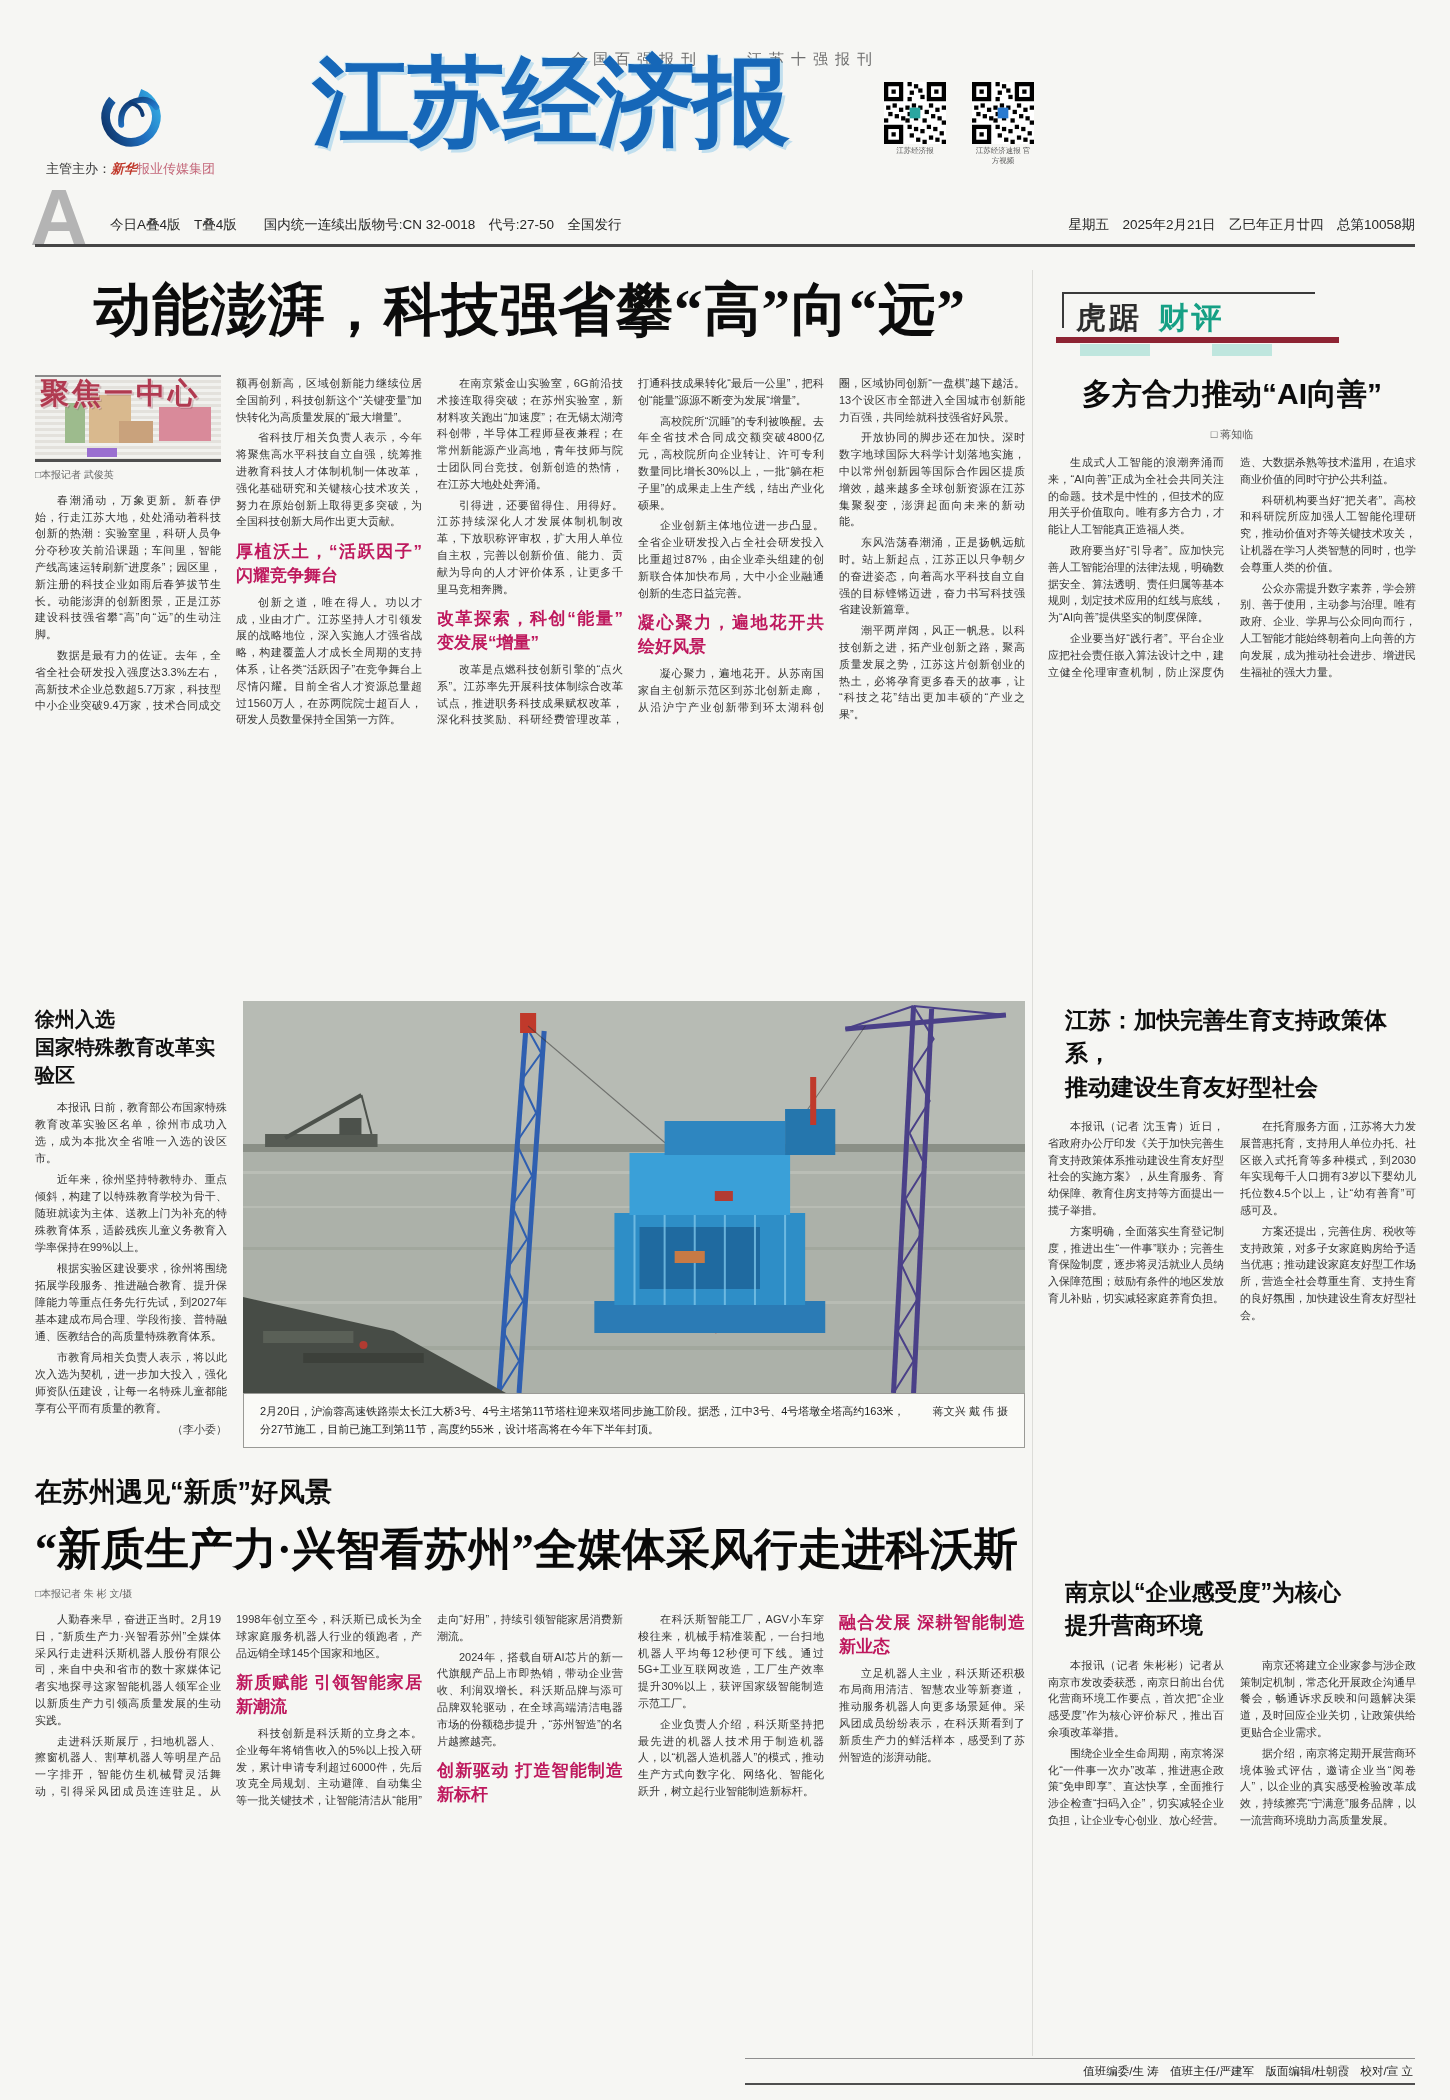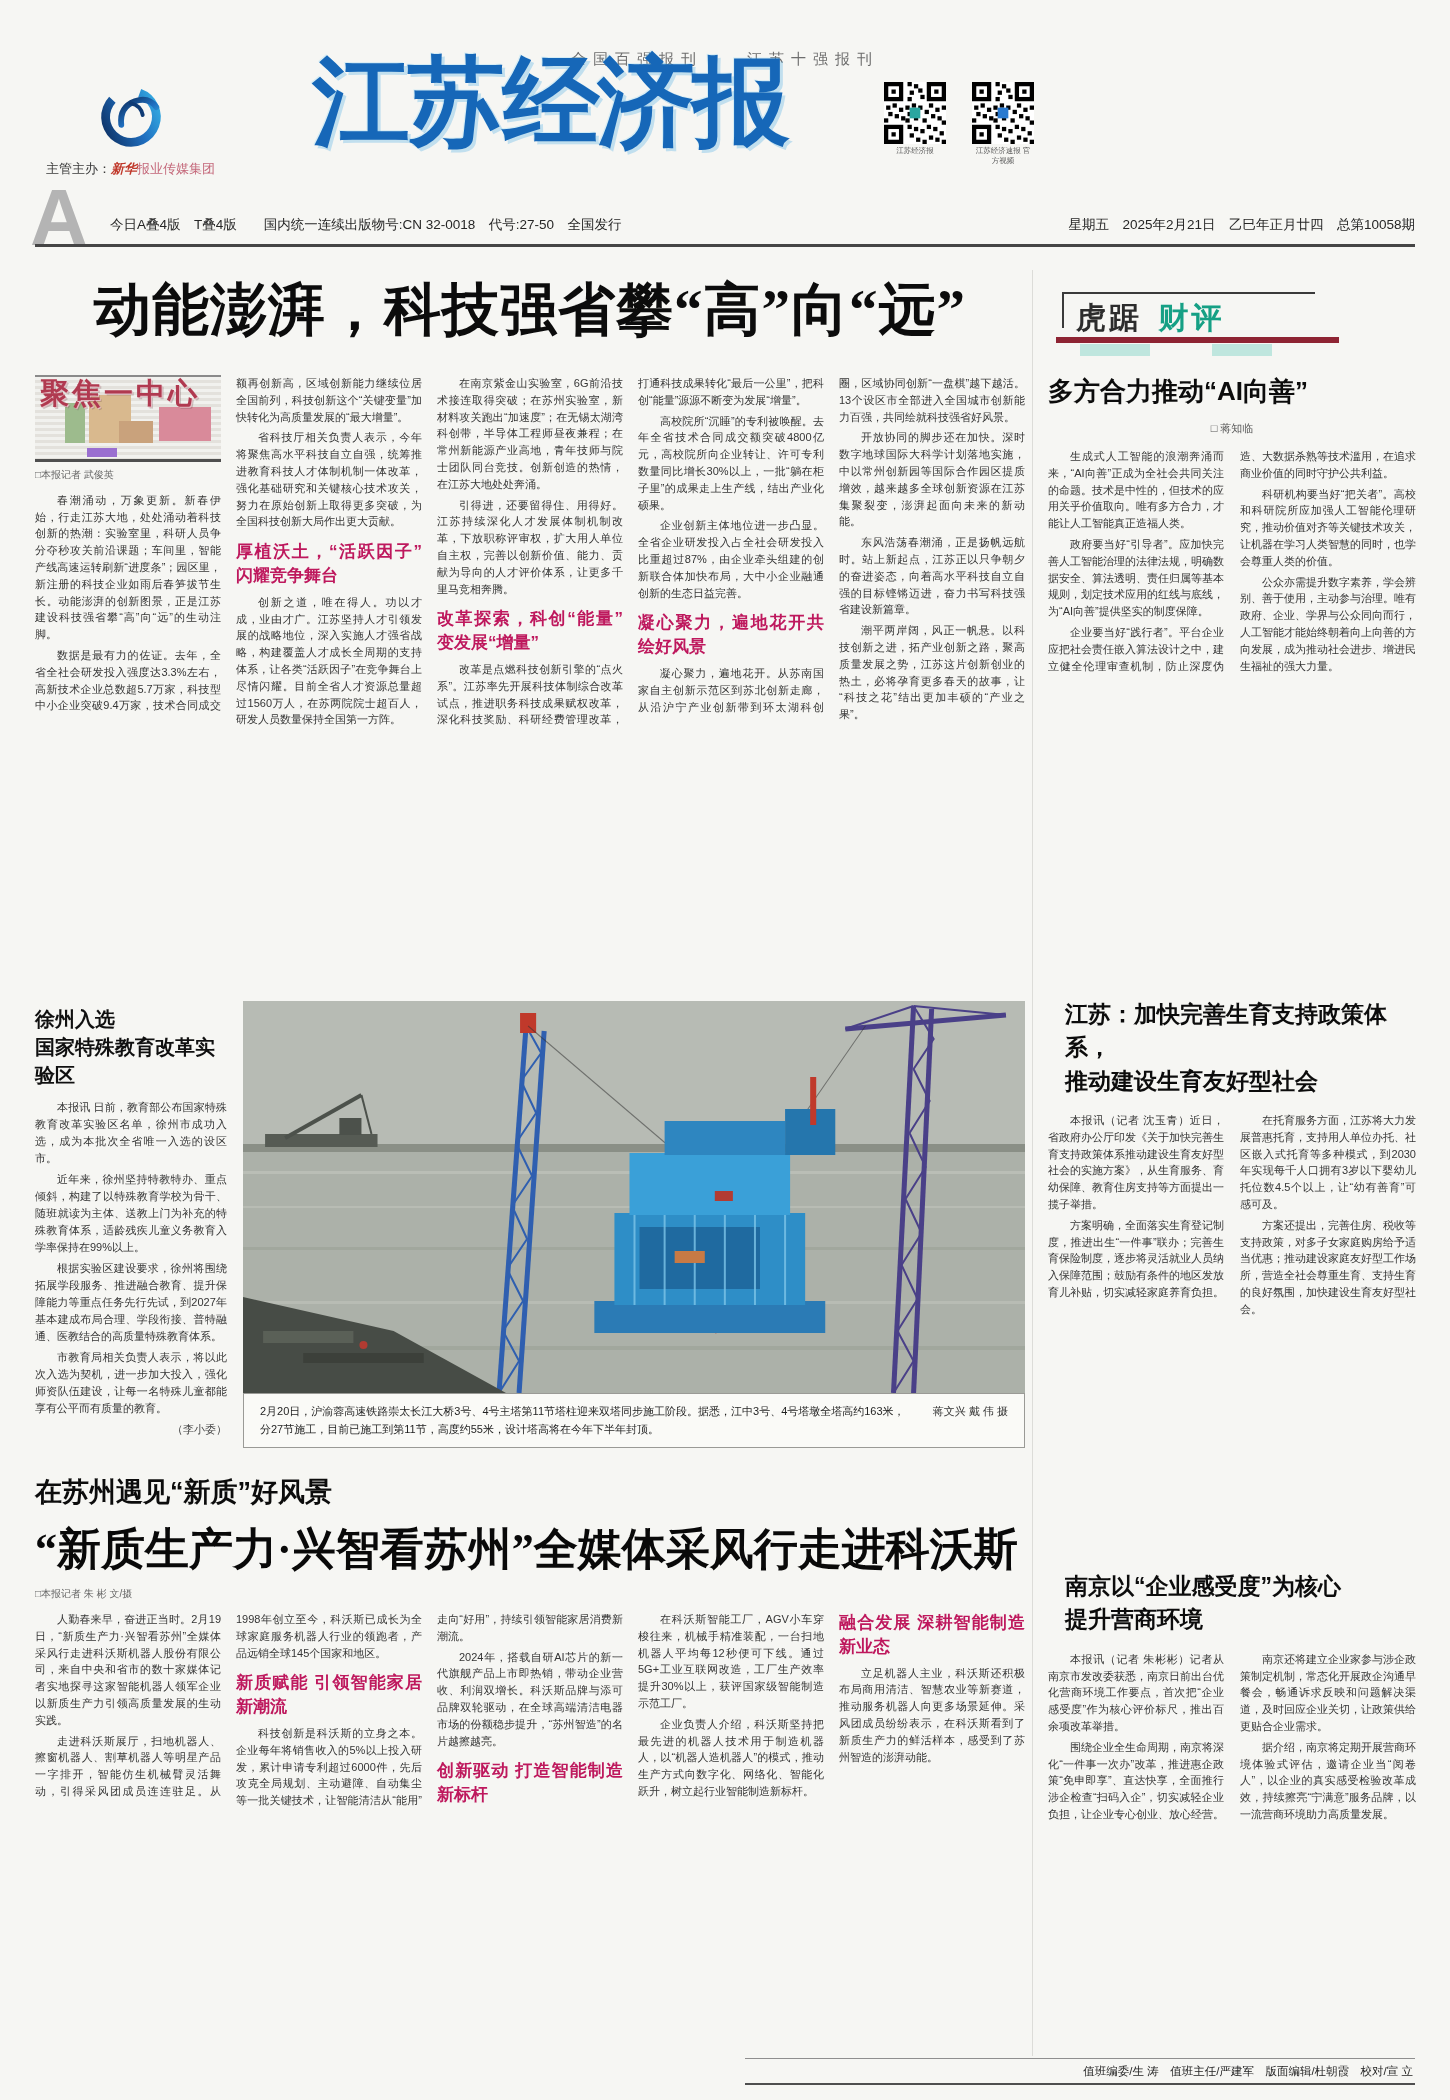--- a/index.html
+++ b/index.html
@@ -62,21 +62,21 @@
   .right-rail{left:1048px;top:262px;width:368px;}
   .badge{width:225px;margin:30px 0 0 14px;position:relative;padding:9px 14px 7px;border-top:2px solid #3a3a3a;}
   .badge:before{content:"";position:absolute;left:0;top:0;width:14px;height:34px;border-left:2px solid #3a3a3a;}
   .badge-underline{position:absolute;left:-6px;right:-24px;bottom:-3px;height:6px;background:#8e2433;}
   .badge-ghost1,.badge-ghost2{position:absolute;height:12px;background:#bfe6de;bottom:-16px;}
   .badge-ghost1{left:18px;width:70px;}
   .badge-ghost2{left:150px;width:60px;}
   .badge-text{font-size:30px;font-weight:900;line-height:1;}
   .badge-l{color:#2c2c2c;letter-spacing:3px;}
   .badge-r{color:#16a085;margin-left:12px;letter-spacing:3px;}
-  .ai-head{text-align:left;font-size:26px;font-weight:900;color:#0c0c0c;margin:34px 0 0;}
+  .ai-head{text-align:center;font-size:30px;font-weight:900;color:#0c0c0c;margin:34px 0 0;}
   .ai-byline{text-align:center;font-size:11px;color:#555;margin:12px 0 12px;}
   .rail-cols{column-count:2;column-gap:16px;}
   .ai-cols{height:520px;}
   .st-head{font-size:23px;font-weight:900;line-height:1.45;color:#0c0c0c;margin:30px 17px 14px;}
   .st2-cols{height:428px;}
   .st3-cols{height:448px;}
   
   .footer{right:35px;top:2058px;left:745px;text-align:right;font-size:11.5px;color:#1f1f1f;
       border-top:1px solid #8f8f8f;border-bottom:2px solid #4f4f4f;padding:5px 2px 4px;}
 </style>

